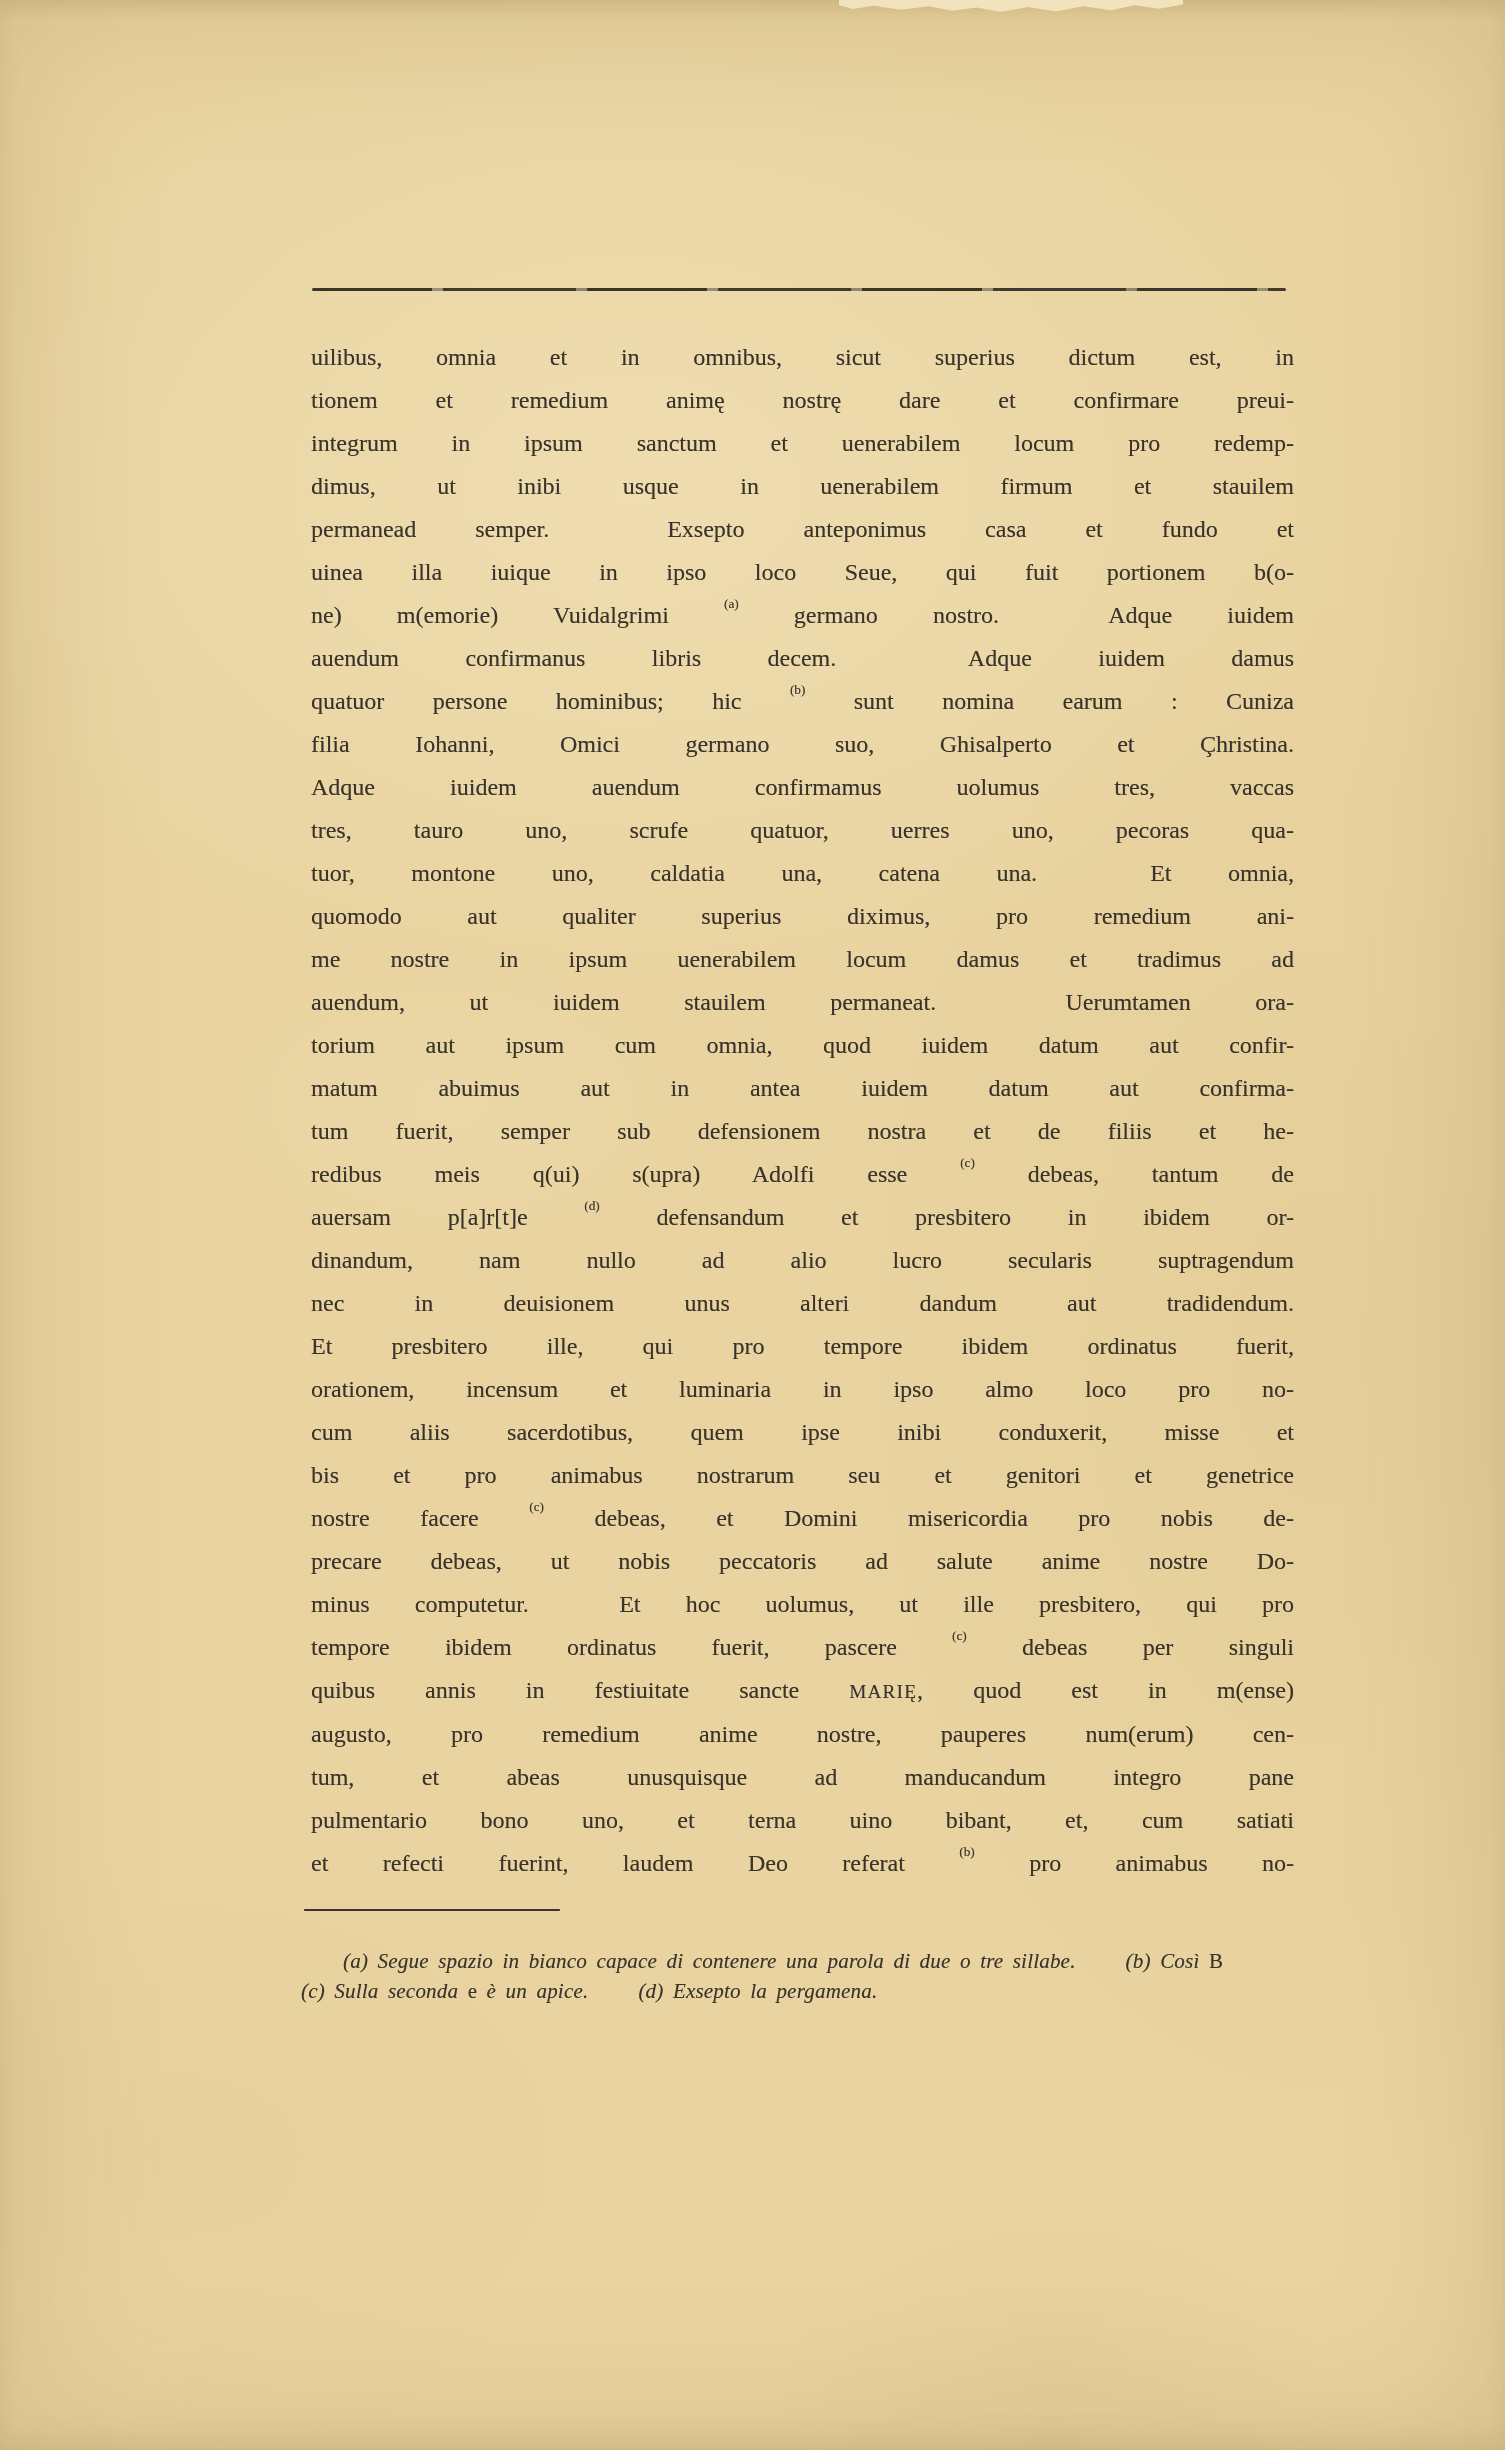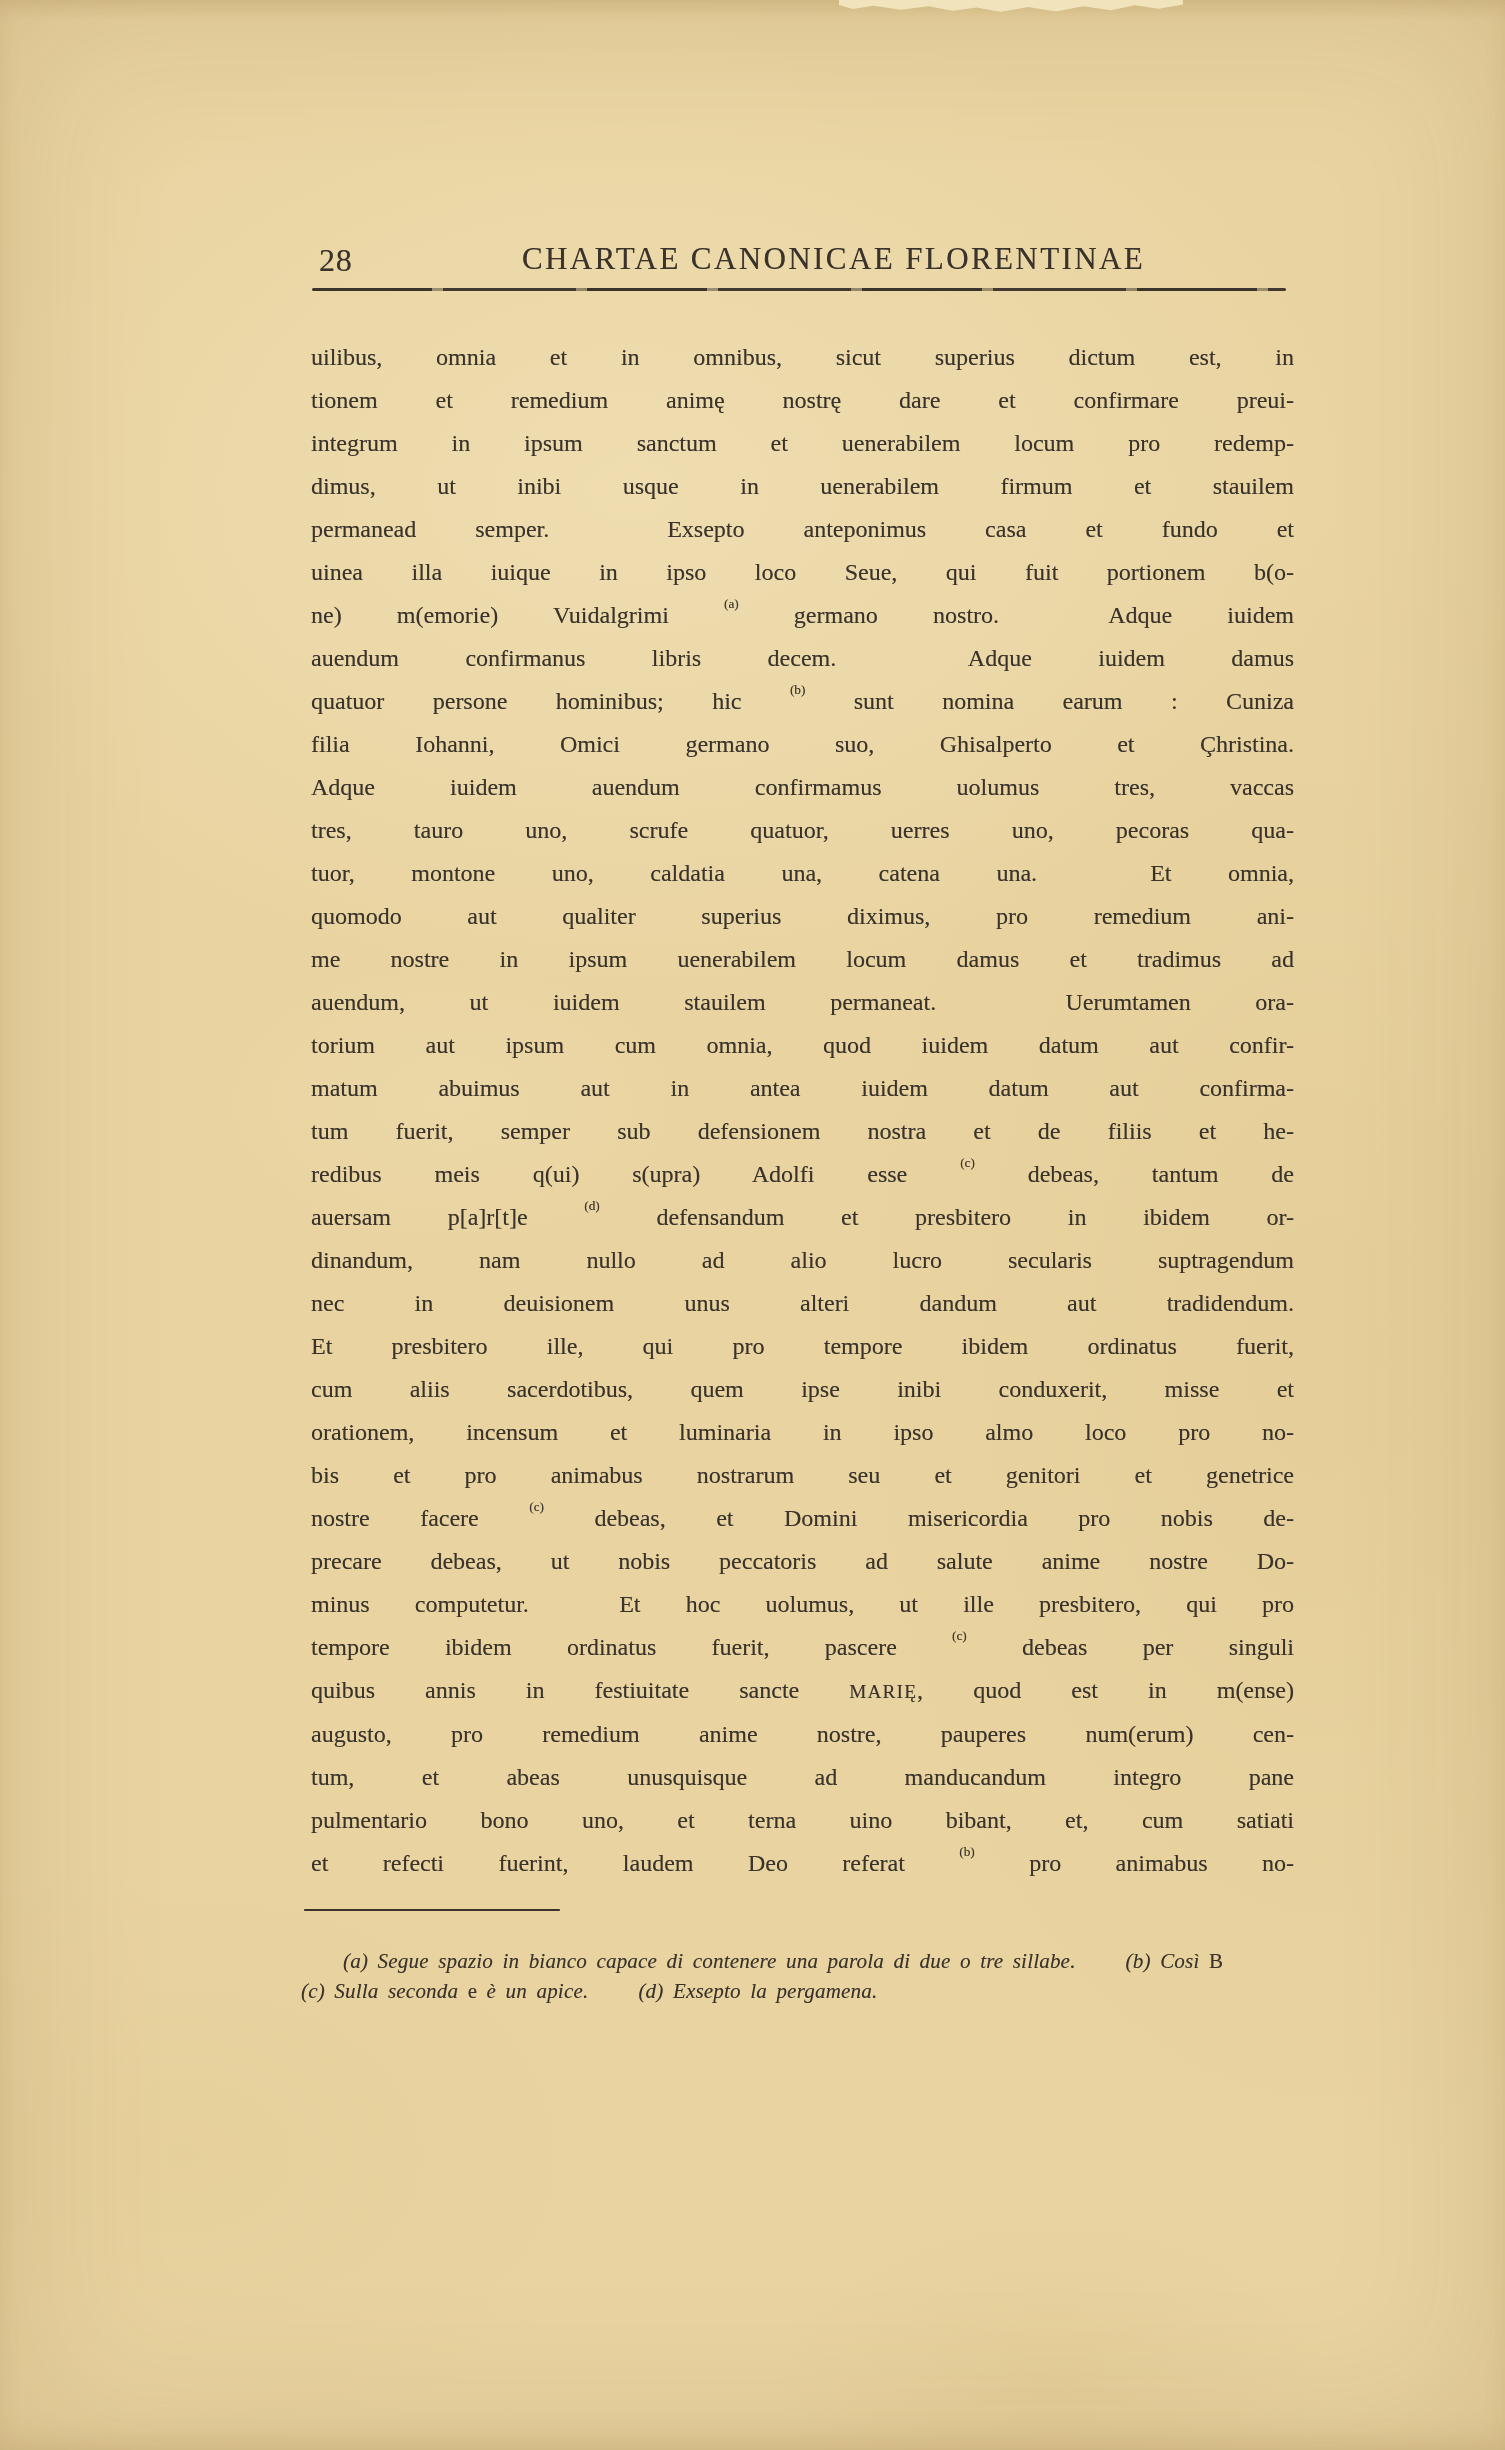--- a/index.html
+++ b/index.html
@@ -77,24 +77,20 @@
   .fn-gap{margin-left:50px;}
   .rm{font-style:normal;}
 </style>
 </head>
 <body>
 
 <div class="page">
 
   <div class="torn-edge"></div>
 
-  <div class="header-area">
-    <span class="pagenum">28</span>
-    <h1 class="title">CHARTAE CANONICAE FLORENTINAE</h1>
-  </div>
 
   <div class="header-rule"></div>
 
   <div class="body-text">
     <div class="bline">uilibus, omnia et in omnibus, sicut superius dictum est, in</div>
     <div class="bline">tionem et remedium animę nostrę dare et confirmare preui-</div>
     <div class="bline">integrum in ipsum sanctum et uenerabilem locum pro redemp-</div>
     <div class="bline">dimus, ut inibi usque in uenerabilem firmum et stauilem</div>
     <div class="bline">permanead semper.&nbsp; Exsepto anteponimus casa et fundo et</div>
     <div class="bline">uinea illa iuique in ipso loco Seue, qui fuit portionem b(o-</div>
@@ -109,22 +105,22 @@
     <div class="bline">me nostre in ipsum uenerabilem locum damus et tradimus ad</div>
     <div class="bline">auendum, ut iuidem stauilem permaneat.&nbsp; Uerumtamen ora-</div>
     <div class="bline">torium aut ipsum cum omnia, quod iuidem datum aut confir-</div>
     <div class="bline">matum abuimus aut in antea iuidem datum aut confirma-</div>
     <div class="bline">tum fuerit, semper sub defensionem nostra et de filiis et he-</div>
     <div class="bline">redibus meis q(ui) s(upra) Adolfi esse <sup>(c)</sup> debeas, tantum de</div>
     <div class="bline">auersam p[a]r[t]e <sup>(d)</sup> defensandum et presbitero in ibidem or-</div>
     <div class="bline">dinandum, nam nullo ad alio lucro secularis suptragendum</div>
     <div class="bline">nec in deuisionem unus alteri dandum aut tradidendum.</div>
     <div class="bline">Et presbitero ille, qui pro tempore ibidem ordinatus fuerit,</div>
+    <div class="bline">orationem, incensum et luminaria in ipso almo loco pro no-</div>
     <div class="bline">cum aliis sacerdotibus, quem ipse inibi conduxerit, misse et</div>
-    <div class="bline">orationem, incensum et luminaria in ipso almo loco pro no-</div>
     <div class="bline">bis et pro animabus nostrarum seu et genitori et genetrice</div>
     <div class="bline">nostre facere <sup>(c)</sup> debeas, et Domini misericordia pro nobis de-</div>
     <div class="bline">precare debeas, ut nobis peccatoris ad salute anime nostre Do-</div>
     <div class="bline">minus computetur.&nbsp; Et hoc uolumus, ut ille presbitero, qui pro</div>
     <div class="bline">tempore ibidem ordinatus fuerit, pascere <sup>(c)</sup> debeas per singuli</div>
     <div class="bline">quibus annis in festiuitate sancte <span class="sc">MARIĘ</span>, quod est in m(ense)</div>
     <div class="bline">augusto, pro remedium anime nostre, pauperes num(erum) cen-</div>
     <div class="bline">tum, et abeas unusquisque ad manducandum integro pane</div>
     <div class="bline">pulmentario bono uno, et terna uino bibant, et, cum satiati</div>
     <div class="bline">et refecti fuerint, laudem Deo referat <sup>(b)</sup> pro animabus no-</div>

